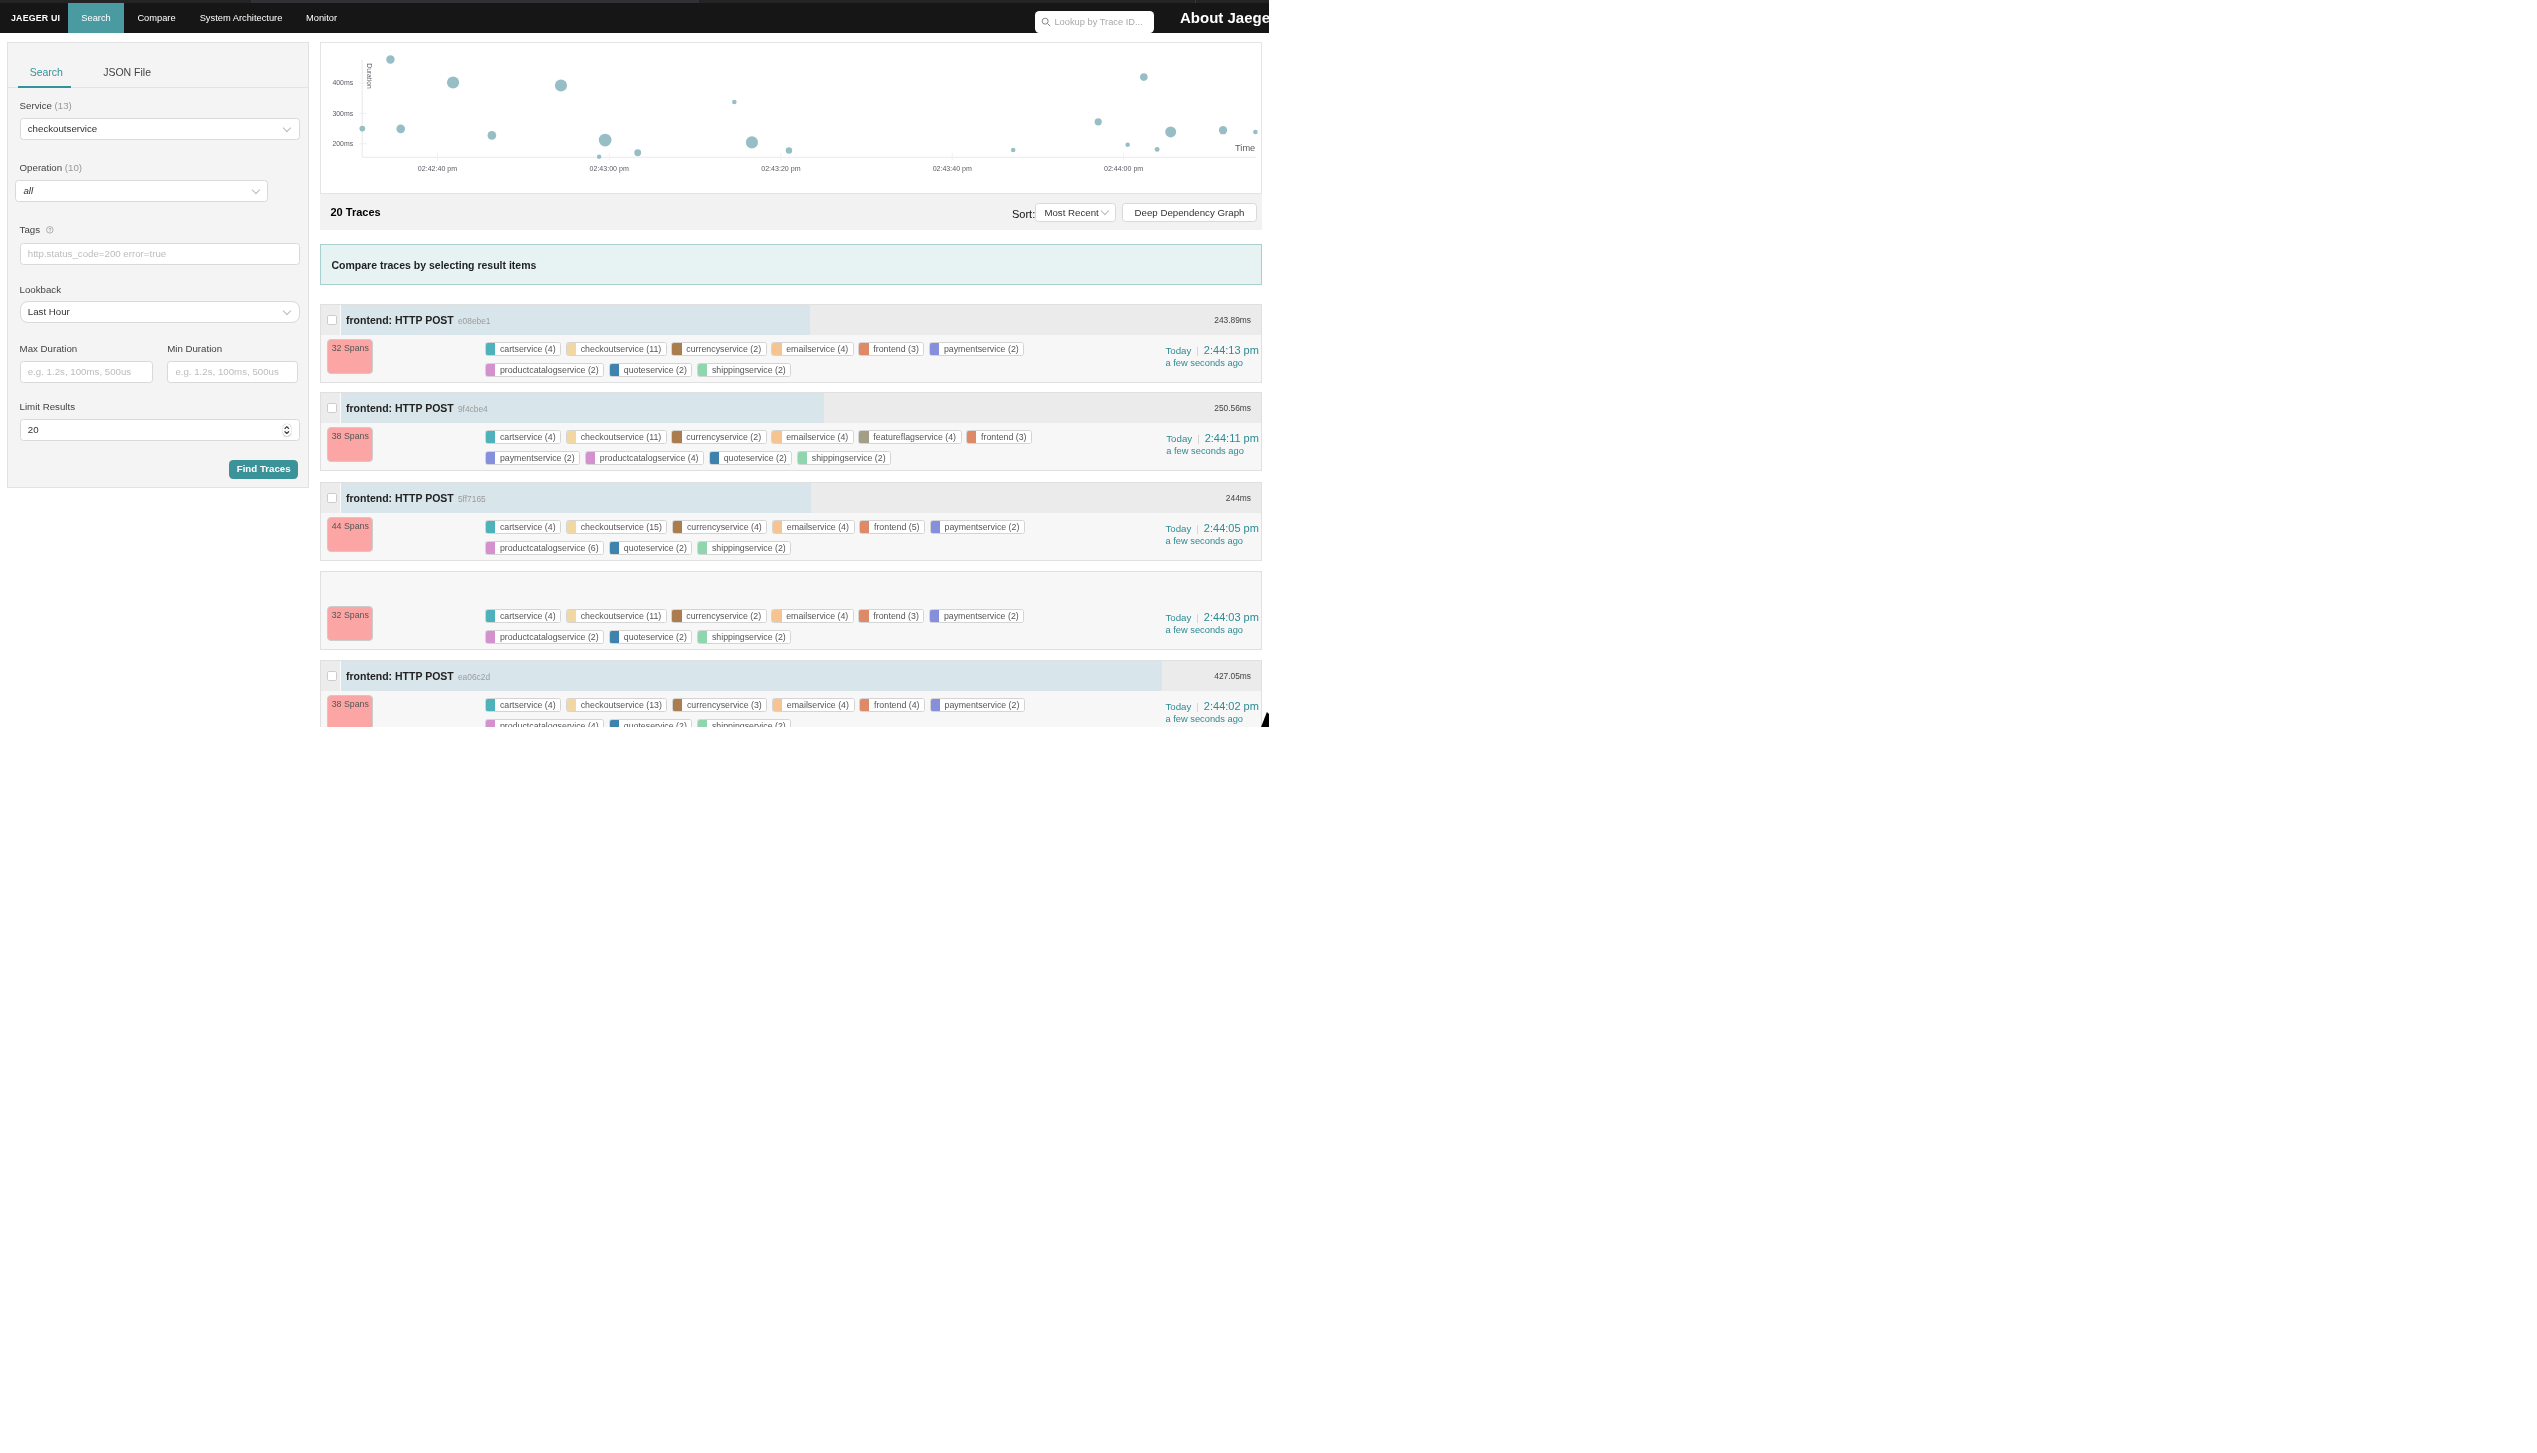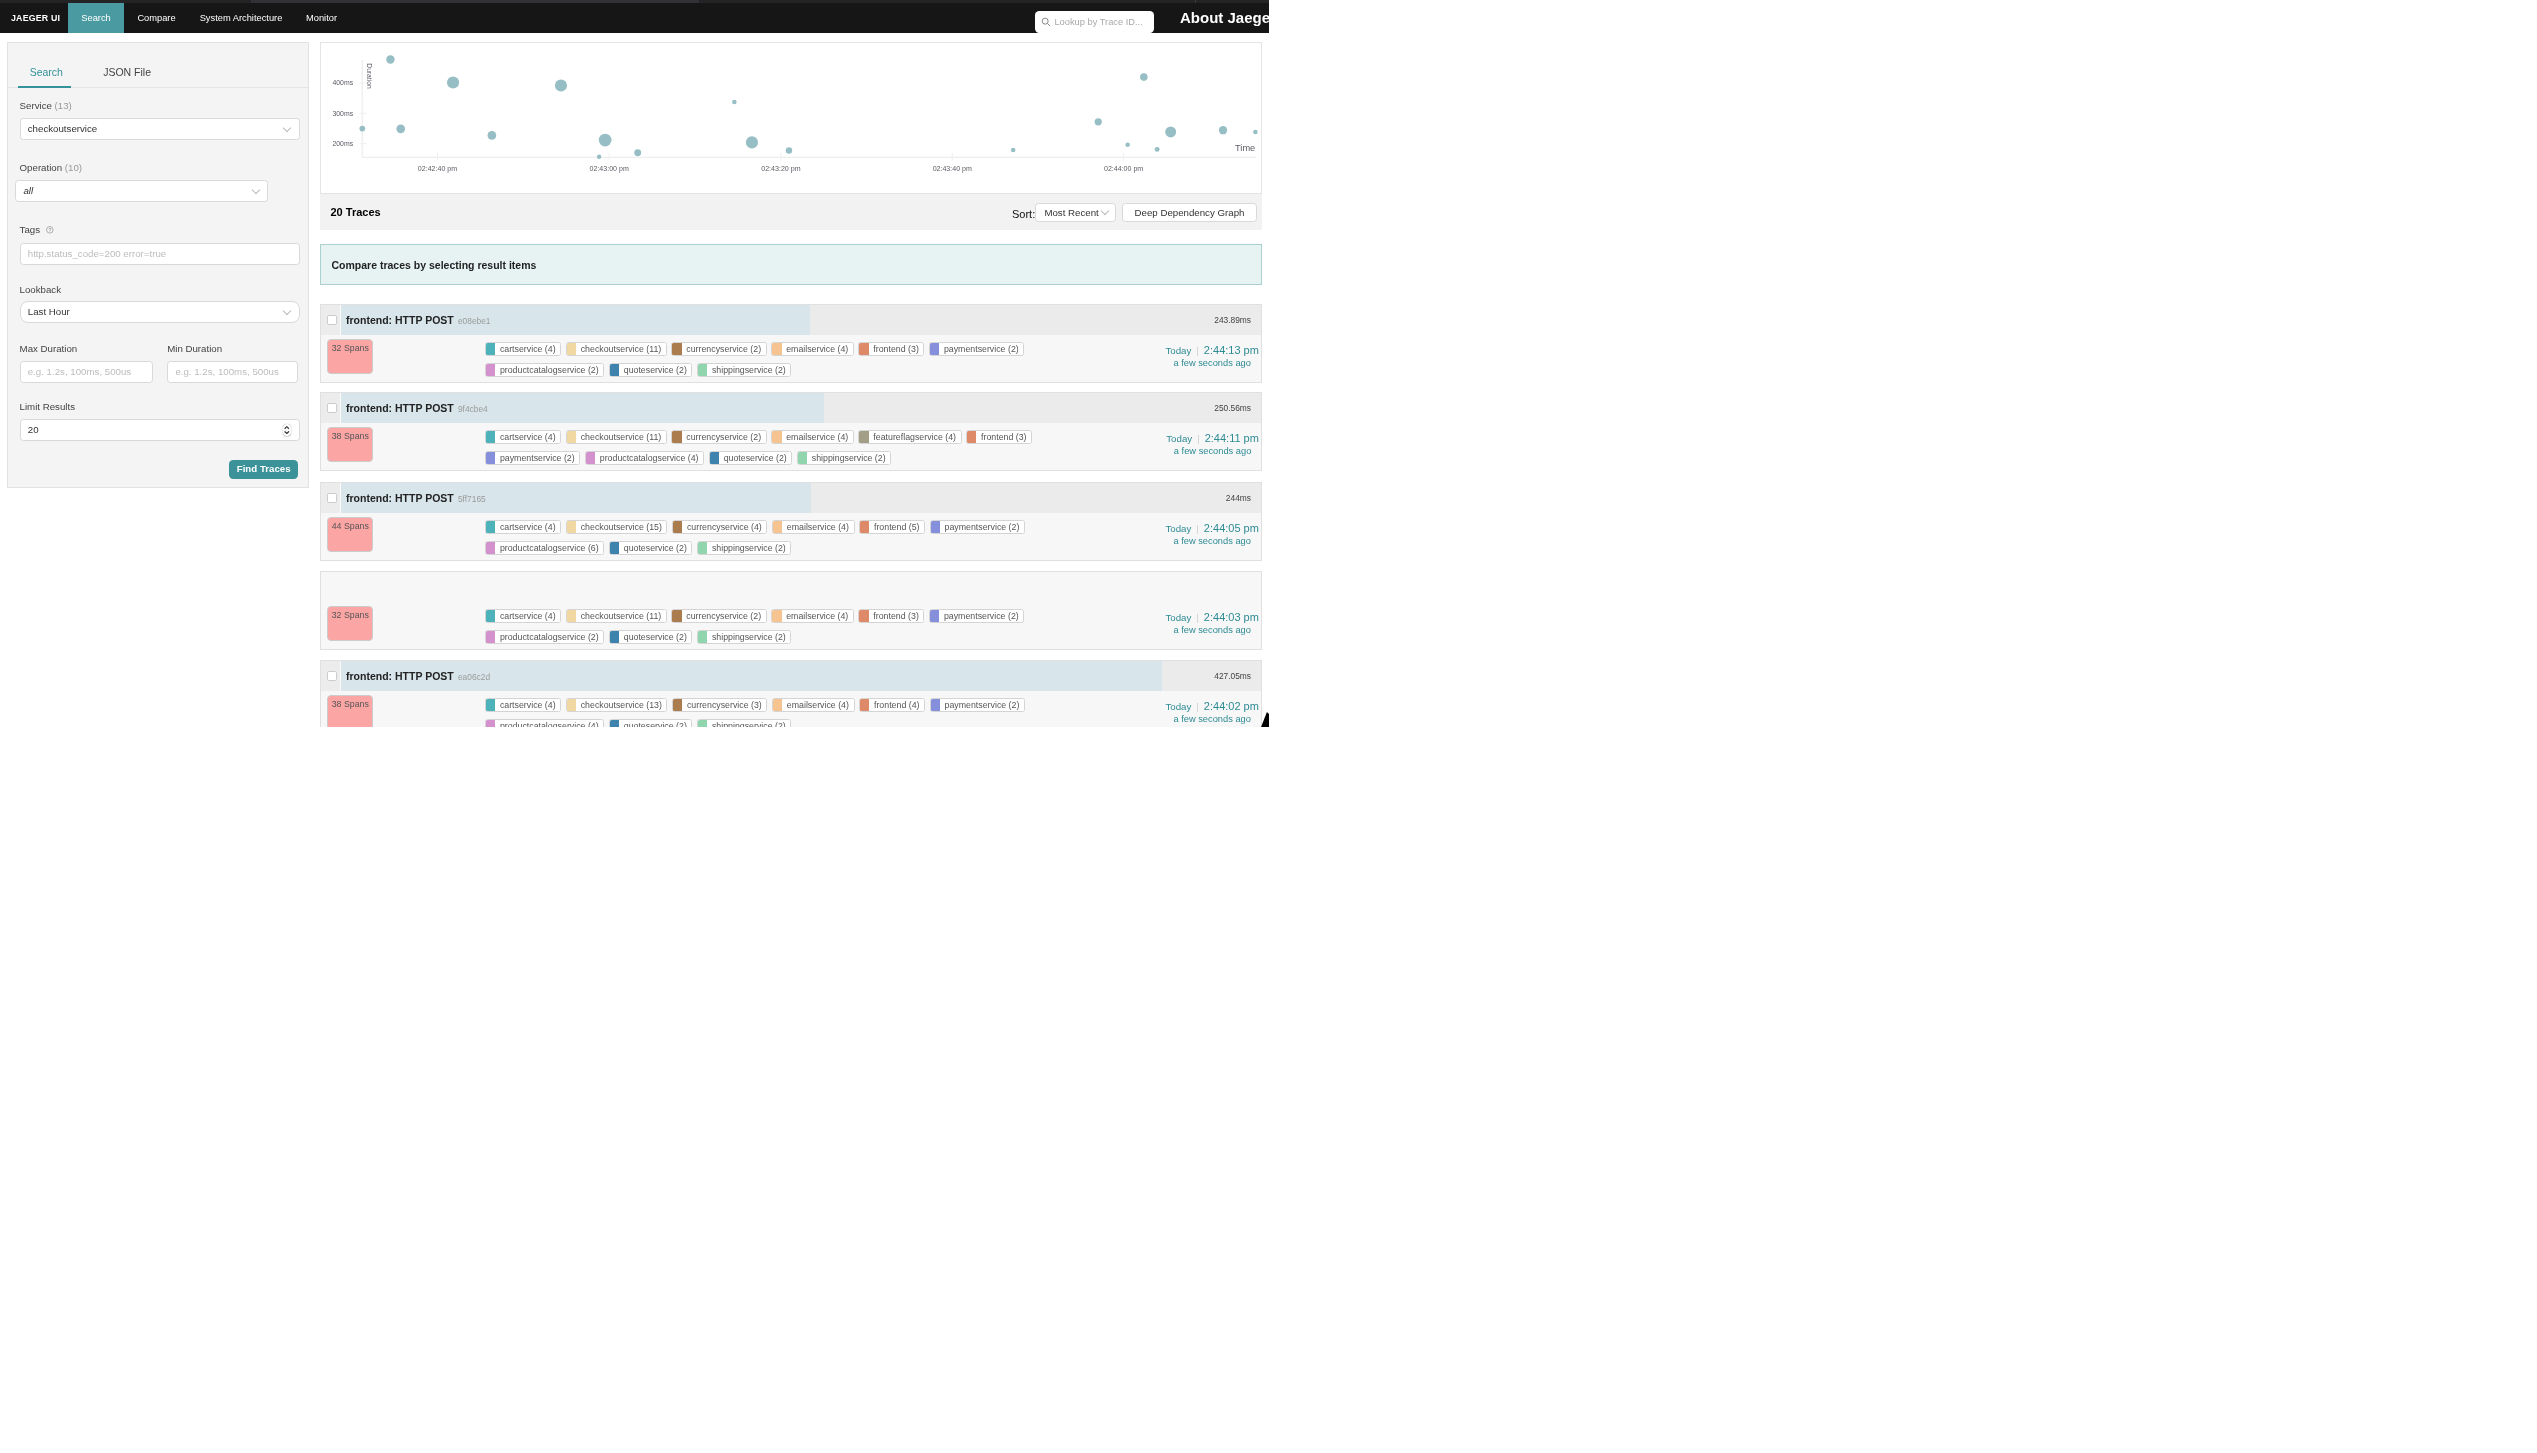--- a/index.html
+++ b/index.html
@@ -45,21 +45,21 @@
 .card .cb { position:absolute; left:5.5px; top:10px; width:10px; height:10px; background:#fff; border:0.8px solid #ccc; border-radius:1.7px; }
 .card .title { position:absolute; left:25px; top:0; line-height:30px; font-size:10.5px; font-weight:bold; color:#222; white-space:nowrap; }
 .card .tid { font-weight:normal; font-size:8.4px; color:#9b9b9b; margin-left:4.2px; }
 .card .dur { position:absolute; right:10px; top:0; line-height:30px; font-size:8.4px; color:#444; }
 .card .spans { position:absolute; left:6.3px; top:34px; height:35px; line-height:17.7px; padding:0 3.4px; background:#fca5a5; border:0.8px solid #ccc; border-radius:4px; font-size:8.8px; color:#555; }
 .card .tags { position:absolute; left:164px; top:37px; width:505px; }
 .tagrow { height:13.5px; margin-bottom:7.6px; white-space:nowrap; }
 .tag { display:inline-block; height:13.5px; border:0.8px solid #d4d4d4; border-radius:2.5px; margin-right:4.6px; overflow:hidden; vertical-align:top; background:#fff; }
 .tag .chip { display:inline-block; width:9.3px; height:13.5px; vertical-align:top; }
 .tag .tx { display:inline-block; height:13.5px; line-height:12.6px; padding:0 4.6px 0 4.6px; font-size:8.8px; color:#555; vertical-align:top; background:#fff; }
-.card .when { position:absolute; right:2.1px; top:40px; text-align:center; }
+.card .when { position:absolute; right:2.1px; top:40px; text-align:left; }
 .card .when .l1 { font-size:11px; color:#2d8b92; line-height:11.8px; height:11.8px; }
 .card .when .sep { color:#d0d0d0; padding:0 5px; font-size:9.7px; }
 .card .when .l2 { font-size:9.3px; color:#2d8b92; margin-top:1.7px; line-height:10.5px; }
 #cursor { position:absolute; left:1259px; top:712px; width:10px; height:15px; }
 </style>
 </head>
 <body>
 <div id="page">
   <div id="strip">
       <div class="seg1"></div>

